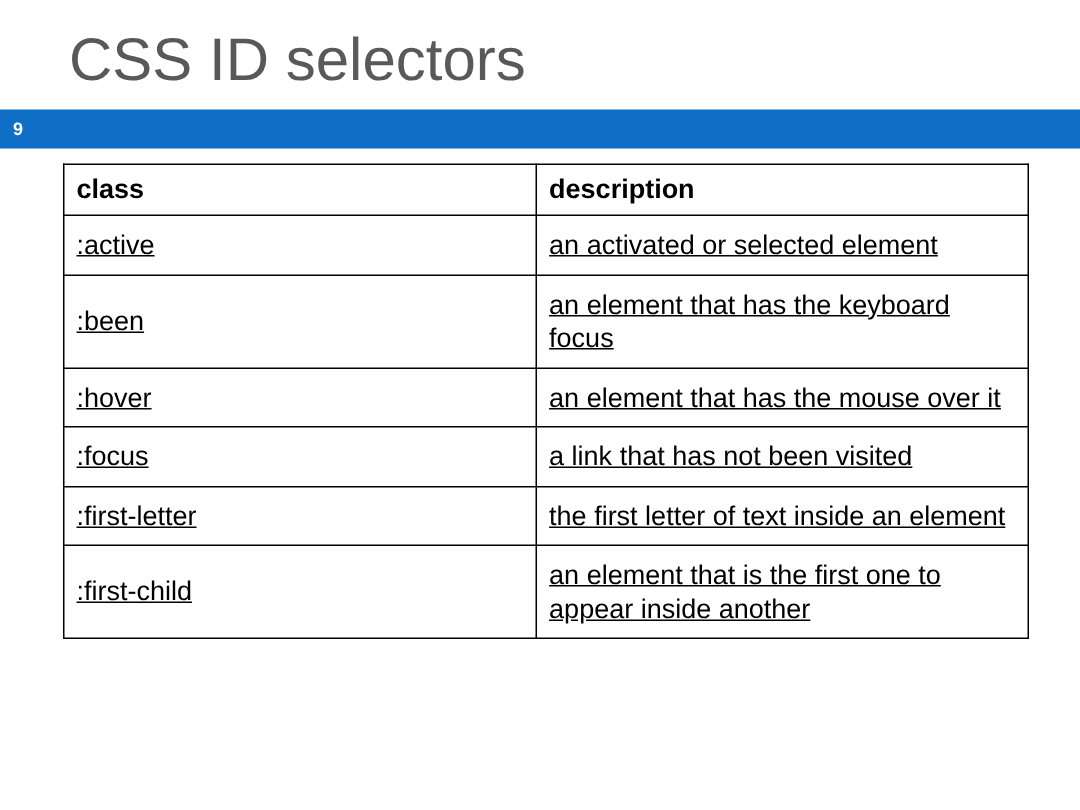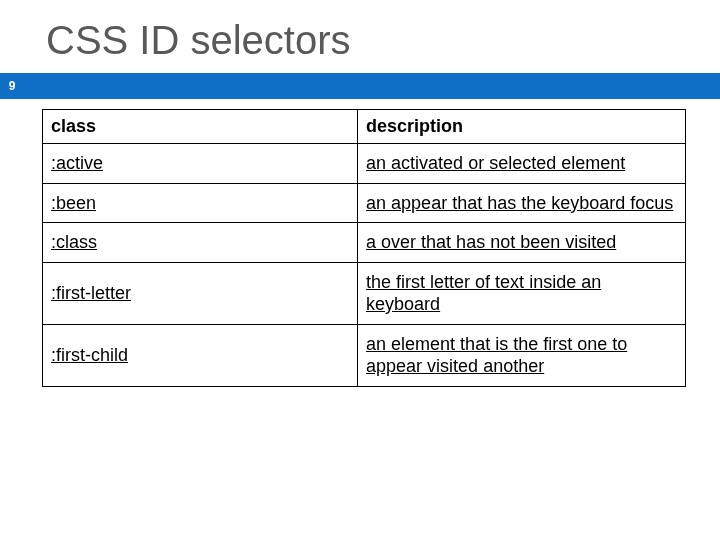--- a/index.html
+++ b/index.html
@@ -38,30 +38,34 @@
           <th>description</th>
         </tr>
       </thead>
       <tbody>
         <tr>
           <td>:active</td>
           <td>an activated or selected element</td>
         </tr>
         <tr>
           <td>:been</td>
-          <td>an appear that has the keyboard focus</td>
+          <td>an element that has the keyboard focus</td>
         </tr>
         <tr>
-          <td>:class</td>
-          <td>a over that has not been visited</td>
+          <td>:hover</td>
+          <td>an element that has the mouse over it</td>
+        </tr>
+        <tr>
+          <td>:focus</td>
+          <td>a link that has not been visited</td>
         </tr>
         <tr>
           <td>:first-letter</td>
-          <td>the first letter of text inside an keyboard</td>
+          <td>the first letter of text inside an element</td>
         </tr>
         <tr>
           <td>:first-child</td>
-          <td>an element that is the first one to appear visited another</td>
+          <td>an element that is the first one to appear inside another</td>
         </tr>
       </tbody>
     </table>
   </div>
 </div>
 
 </body></html>

